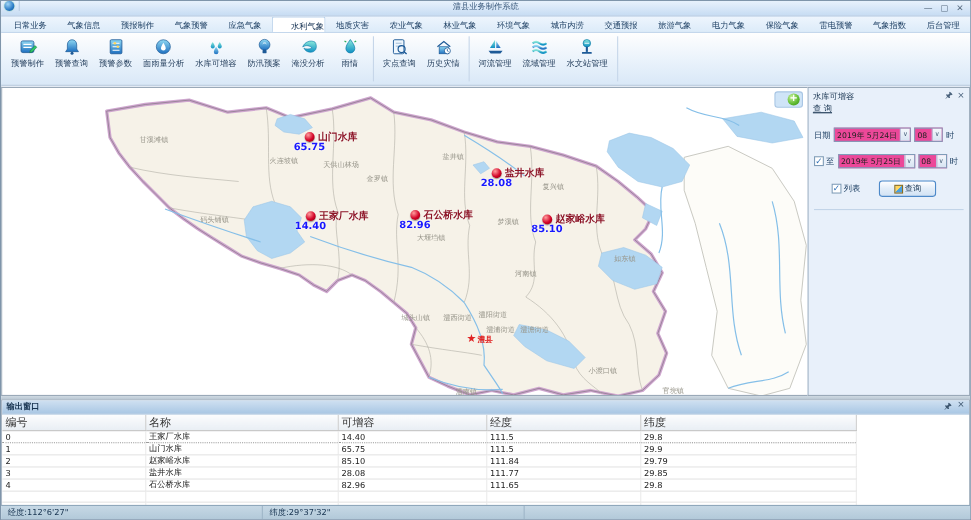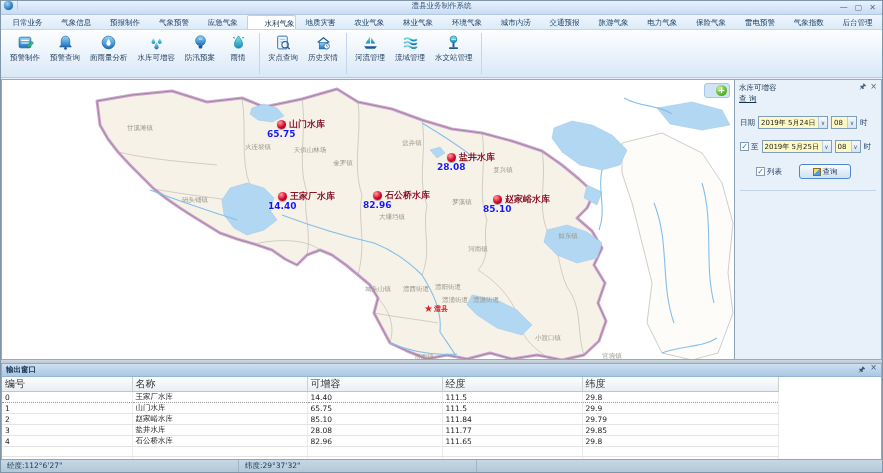--- a/index.html
+++ b/index.html
@@ -46,21 +46,21 @@
   
   .right-panel { width:148px; background:#e8f0fa; border:1px solid #9aa9b8; border-left:1px solid #8fa3b8; display:flex; flex-direction:column; font-size:7.5px; color:#1d3f63; }
   .rp-header { padding:3px 4px 0; display:flex; align-items:flex-start; }
   .rp-title { font-size:7.5px; color:#16324f; }
   .rp-icons { margin-left:auto; display:flex; gap:4px; align-items:center; }
   .rp-icons .pin, .rp-icons .cls { color:#4a627c; font-size:8px; cursor:pointer; line-height:8px; }
   .rp-subtitle { padding:1px 4px 4px; color:#16324f;text-decoration:underline; }
   .rp-body { padding:8px 5px 0 5px; }
   .rp-row { display:flex; align-items:center; margin-bottom:11px; }
   .rp-label { margin-right:3px; white-space:nowrap; }
-  .combo { background:#fef9c3; border:1px solid #7f9db9; height:13px; display:flex; align-items:center; font-size:7px; color:#222; padding-left:2px; position:relative; }
+  .combo { background:#ec4899; border:1px solid #7f9db9; height:13px; display:flex; align-items:center; font-size:7px; color:#222; padding-left:2px; position:relative; }
   .combo .arrow { margin-left:auto; width:9px; height:11px; background:linear-gradient(#f4f8fc,#d7e4f2); border-left:1px solid #b9cde0; color:#4a627c; font-size:6px; line-height:11px; text-align:center; }
   .combo.date { width:70px; }
   .combo.hour { width:26px; }
   .chk { width:9px; height:9px; background:#fff; border:1px solid #7f9db9; font-size:8px; line-height:8px; color:#2b6db5; text-align:center; margin-right:2px; cursor:pointer; }
   .query-btn { margin-left:14px; width:52px; height:15px; background:linear-gradient(#fefeff,#e2edf9 50%,#d2e3f4); border:1px solid #4d89c9; border-radius:3px; display:flex; align-items:center; justify-content:center; gap:2px; font-size:7.5px; color:#16324f; cursor:pointer; }
   .query-btn .qicon { width:8px; height:8px; background:linear-gradient(135deg,#ffd65e 50%,#4aa0e0 50%); border:1px solid #8a6d20; }
   .rp-divider { margin-top:2px; border-top:1px solid #c2d4e8; }
 
   
   .splitter { position:absolute; top:359px; left:0; right:0; height:3px; background:linear-gradient(#cfd9e2,#b9c7d3); }
@@ -157,20 +157,39 @@
               <defs>
                 <linearGradient id="gb" x1="0" y1="0" x2="0" y2="1">
                   <stop offset="0" stop-color="#8fd8f2"></stop>
                   <stop offset="1" stop-color="#1e6fc0"></stop>
                 </linearGradient>
                 <linearGradient id="gt" x1="0" y1="0" x2="0" y2="1">
                   <stop offset="0" stop-color="#8ae8da"></stop>
                   <stop offset="1" stop-color="#0f90c4"></stop>
                 </linearGradient>
               </defs>
+              <rect x="3" y="2" width="10" height="12" rx="1" fill="url(#gb)" stroke="#1d5a97" stroke-width="0.7"></rect>
+              <path d="M5 5h6M5 8h6M5 11h6" stroke="#fff" stroke-width="1"></path>
+              <circle cx="7" cy="5" r="1.1" fill="#ffd65e"></circle>
+              <circle cx="9.5" cy="8" r="1.1" fill="#ffd65e"></circle>
+            </svg></div>
+          <div class="tlabel">预警参数</div>
+        </div>
+        <div class="tool-btn">
+          <div class="ticon"><svg width="17" height="17" viewBox="0 0 16 16">
+              <defs>
+                <linearGradient id="gb" x1="0" y1="0" x2="0" y2="1">
+                  <stop offset="0" stop-color="#8fd8f2"></stop>
+                  <stop offset="1" stop-color="#1e6fc0"></stop>
+                </linearGradient>
+                <linearGradient id="gt" x1="0" y1="0" x2="0" y2="1">
+                  <stop offset="0" stop-color="#8ae8da"></stop>
+                  <stop offset="1" stop-color="#0f90c4"></stop>
+                </linearGradient>
+              </defs>
               <circle cx="8" cy="8" r="6" fill="url(#gb)" stroke="#1d5a97" stroke-width="0.6"></circle>
               <path d="M8 4.5C6.4 7 6 8.2 6 9.2a2 2 0 004 0c0-1-.4-2.2-2-4.7z" fill="#fff"></path>
             </svg></div>
           <div class="tlabel">面雨量分析</div>
         </div>
         <div class="tool-btn">
           <div class="ticon"><svg width="17" height="17" viewBox="0 0 16 16">
               <defs>
                 <linearGradient id="gb" x1="0" y1="0" x2="0" y2="1">
                   <stop offset="0" stop-color="#8fd8f2"></stop>
@@ -197,20 +216,36 @@
                 <linearGradient id="gt" x1="0" y1="0" x2="0" y2="1">
                   <stop offset="0" stop-color="#8ae8da"></stop>
                   <stop offset="1" stop-color="#0f90c4"></stop>
                 </linearGradient>
               </defs>
               <circle cx="8" cy="6.3" r="4.6" fill="url(#gb)" stroke="#1d5a97" stroke-width="0.6"></circle>
               <rect x="6.3" y="10.6" width="3.4" height="3" rx="1" fill="#1d5a97"></rect>
               <path d="M6.5 5.5c.5-1 2.5-1 3 0" stroke="#fff" stroke-width="0.8" fill="none"></path>
             </svg></div>
           <div class="tlabel">防汛预案</div>
+        </div>
+        <div class="tool-btn">
+          <div class="ticon"><svg width="17" height="17" viewBox="0 0 16 16">
+              <defs>
+                <linearGradient id="gb" x1="0" y1="0" x2="0" y2="1">
+                  <stop offset="0" stop-color="#8fd8f2"></stop>
+                  <stop offset="1" stop-color="#1e6fc0"></stop>
+                </linearGradient>
+                <linearGradient id="gt" x1="0" y1="0" x2="0" y2="1">
+                  <stop offset="0" stop-color="#8ae8da"></stop>
+                  <stop offset="1" stop-color="#0f90c4"></stop>
+                </linearGradient>
+              </defs>
+              <path d="M13.5 4C9.5 1.8 4.5 4 3 8.2c2.8-2 6-1.2 8 .8-2 1.2-5 1.2-7 .2 1.8 4 8 5 10.2 1 1-2 .3-5-.7-6.2z" fill="url(#gt)" stroke="#0c7aa8" stroke-width="0.5"></path>
+            </svg></div>
+          <div class="tlabel">淹没分析</div>
         </div>
         <div class="tool-btn">
           <div class="ticon"><svg width="17" height="17" viewBox="0 0 16 16">
               <defs>
                 <linearGradient id="gb" x1="0" y1="0" x2="0" y2="1">
                   <stop offset="0" stop-color="#8fd8f2"></stop>
                   <stop offset="1" stop-color="#1e6fc0"></stop>
                 </linearGradient>
                 <linearGradient id="gt" x1="0" y1="0" x2="0" y2="1">
                   <stop offset="0" stop-color="#8ae8da"></stop>

